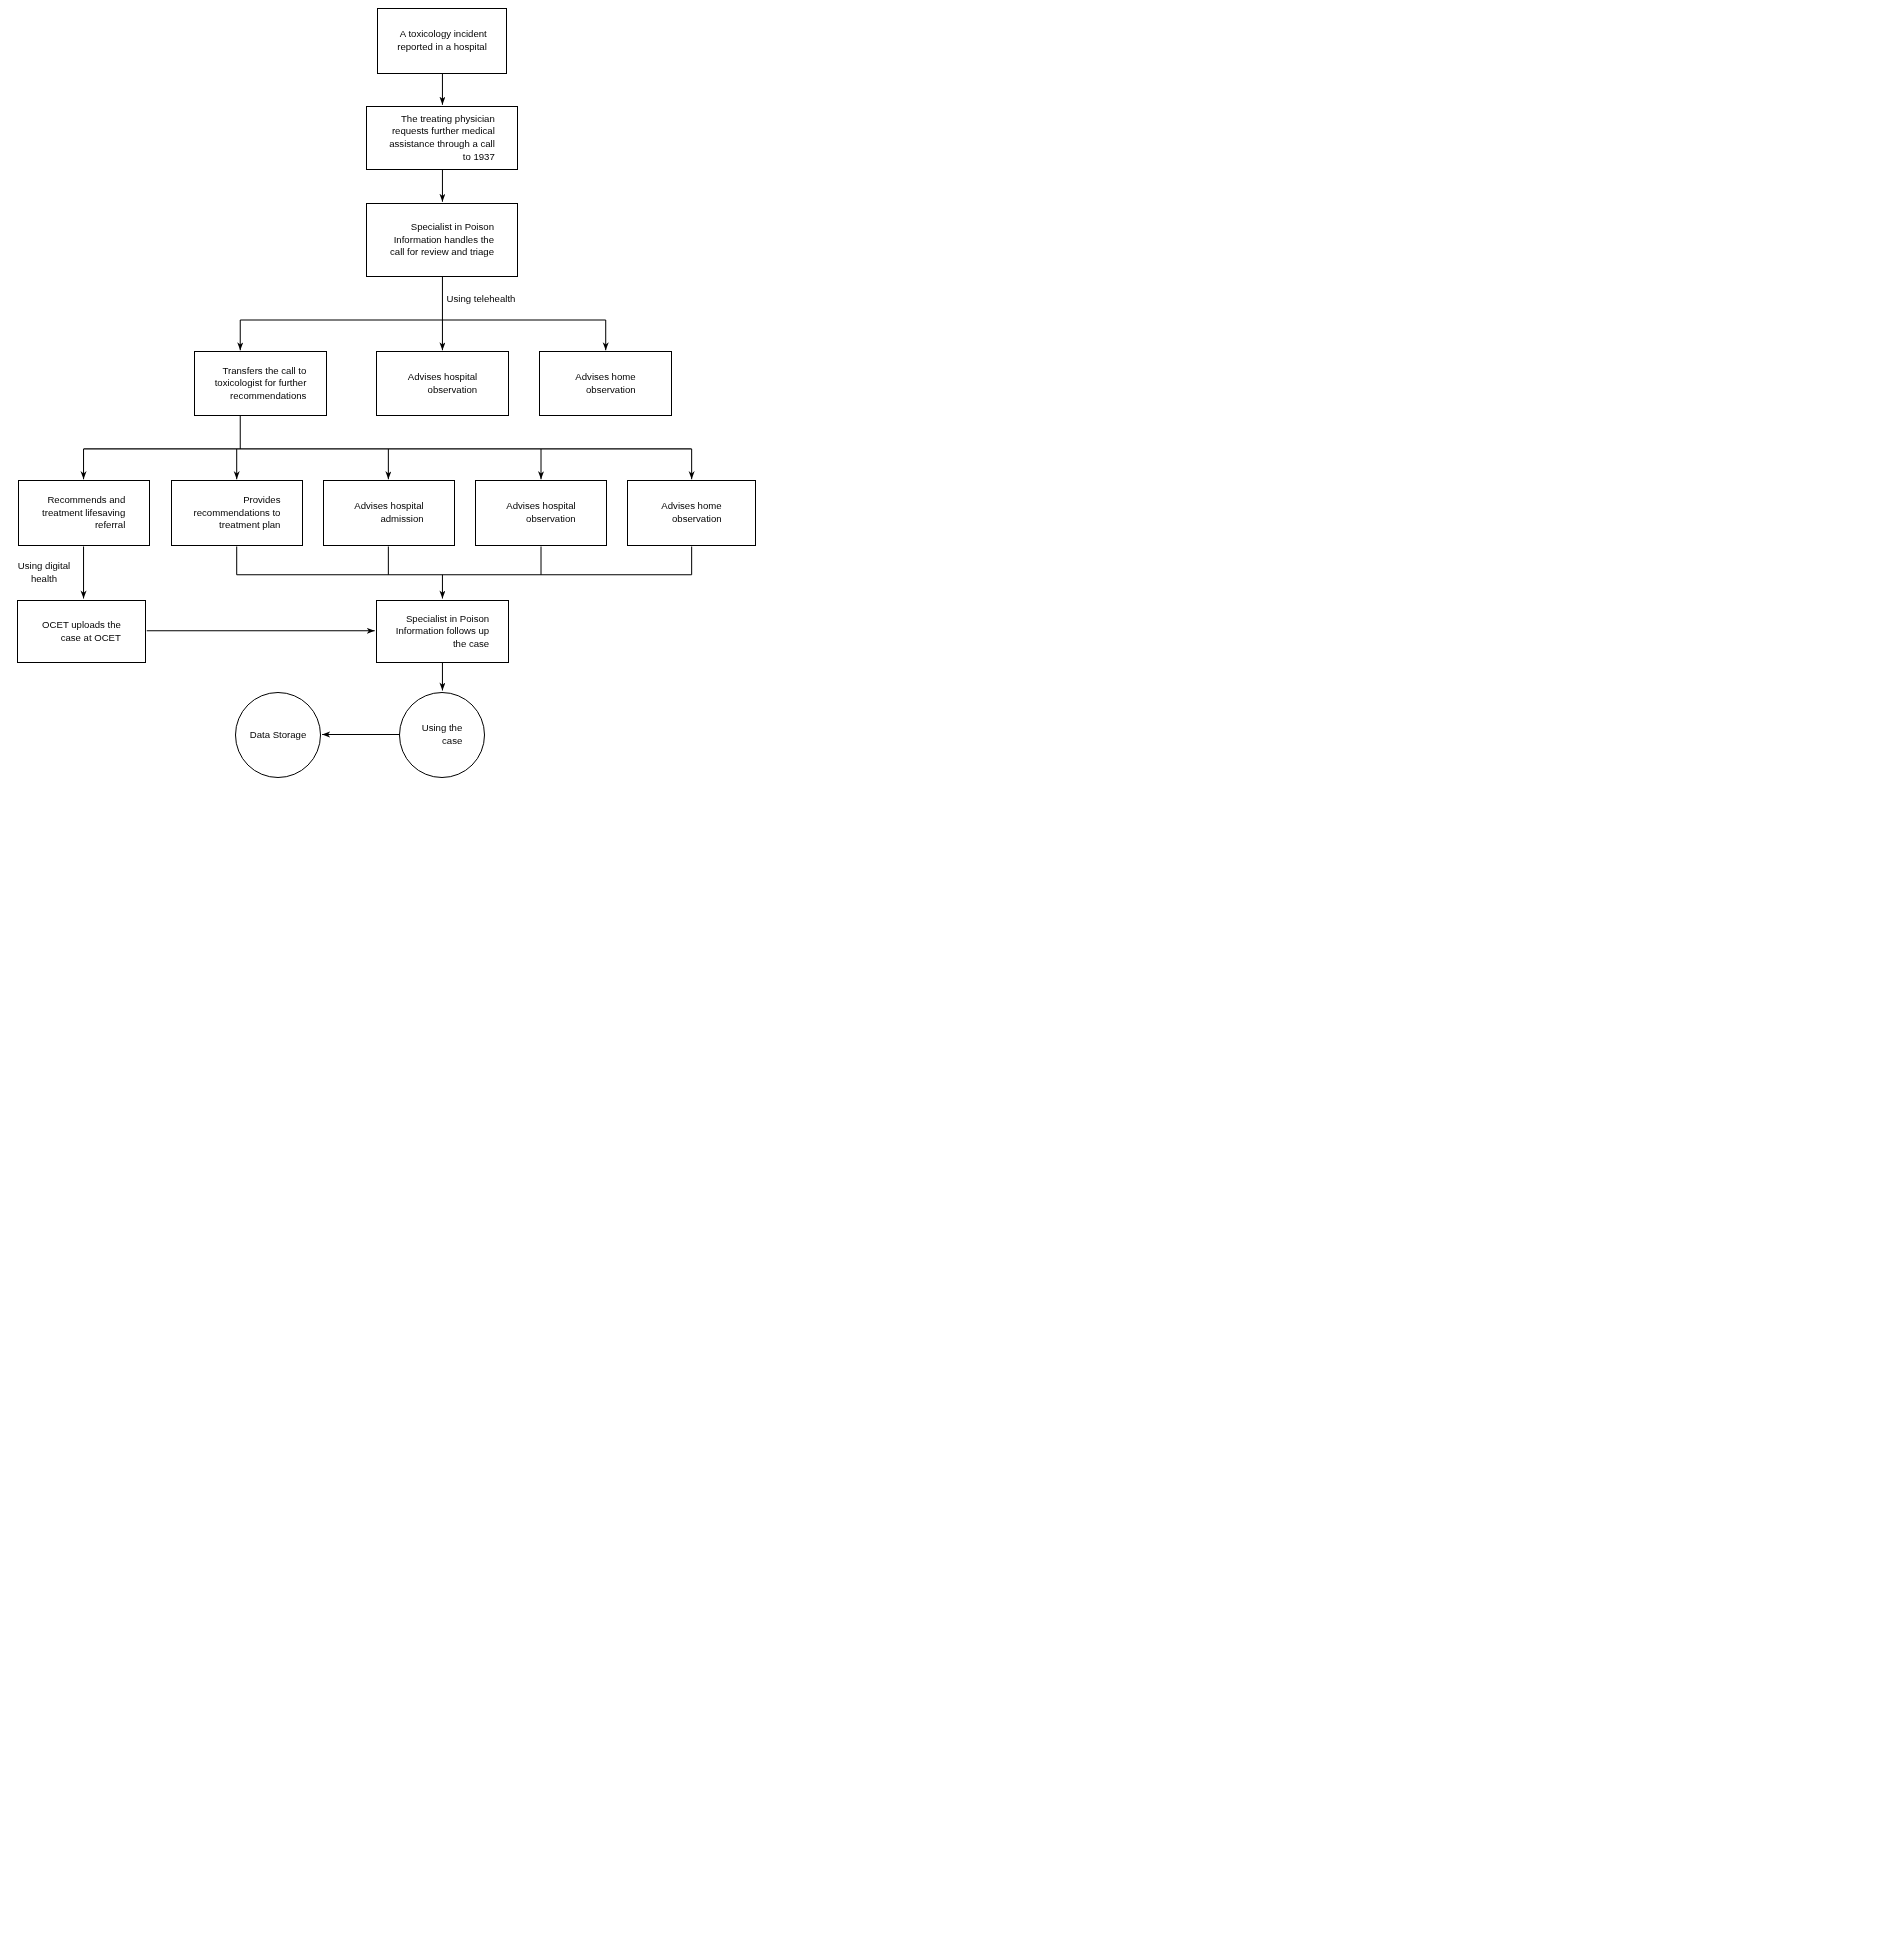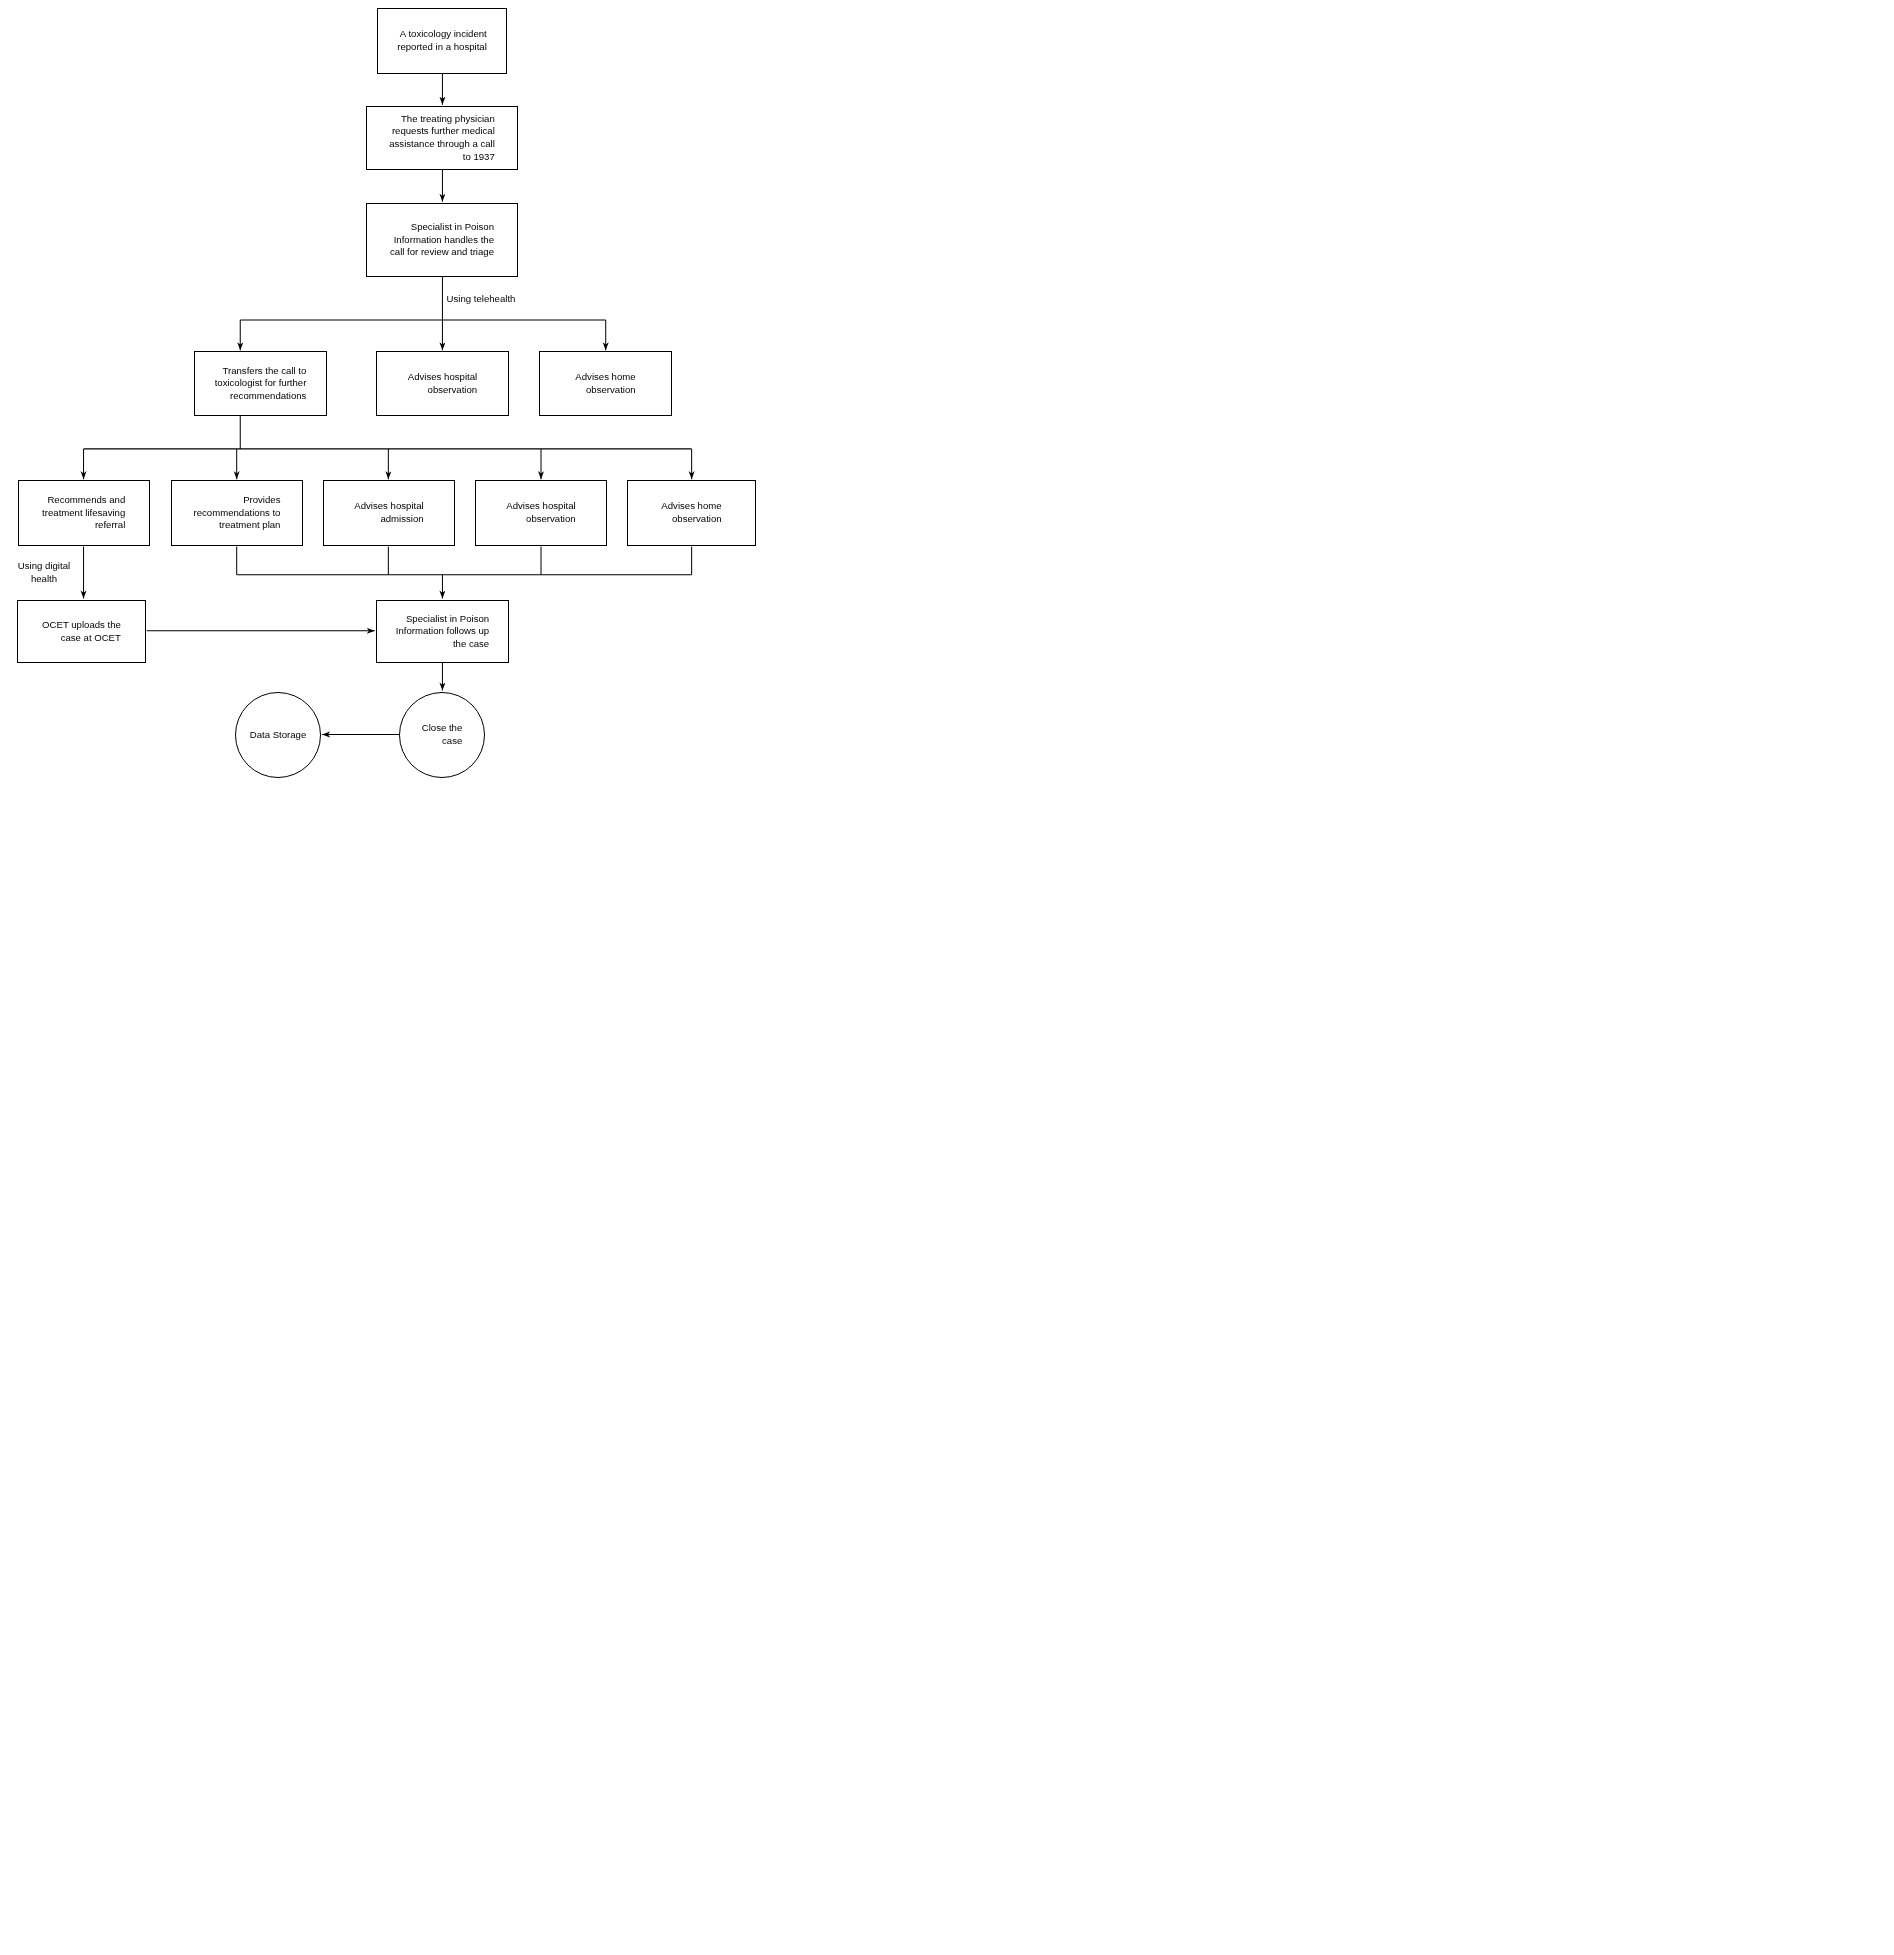--- a/index.html
+++ b/index.html
@@ -165,21 +165,21 @@
 case at OCET</span>
   </div>
 
   <div class="node rect" style="left:376px; top:600px; width:133px; height:63px;">
     <span class="node-label">Specialist in Poison
 Information follows up
 the case</span>
   </div>
 
   <div class="node ellipse" style="left:399px; top:692px; width:86px; height:86px;">
-    <span class="node-label">Close the
+    <span class="node-label">Using the
 case</span>
   </div>
 
   <div class="node ellipse" style="left:235px; top:692px; width:86px; height:86px;">
     <span class="node-label">Data Storage</span>
   </div>
 
 </div>
 
 

